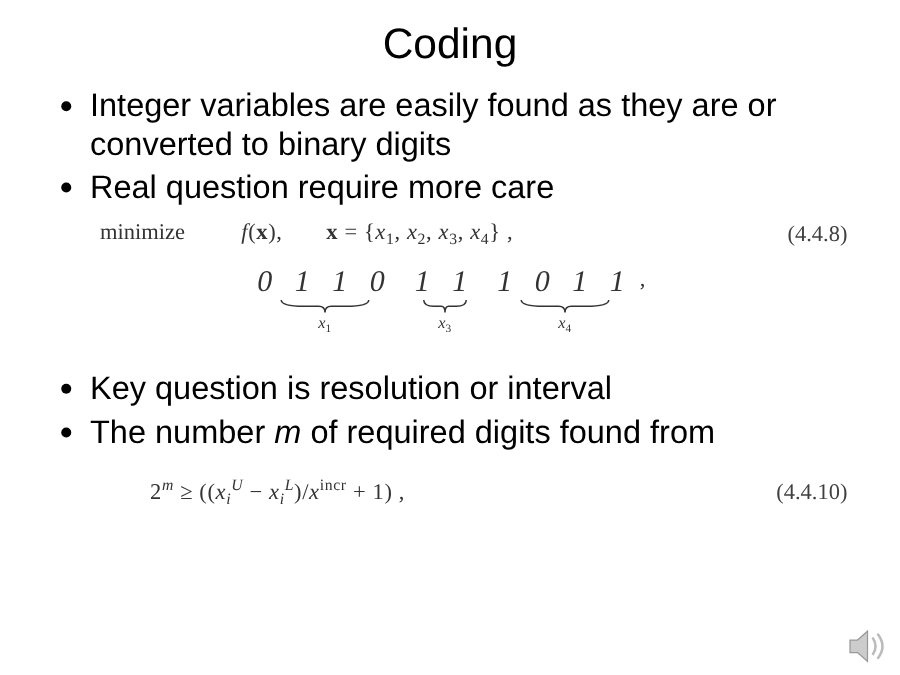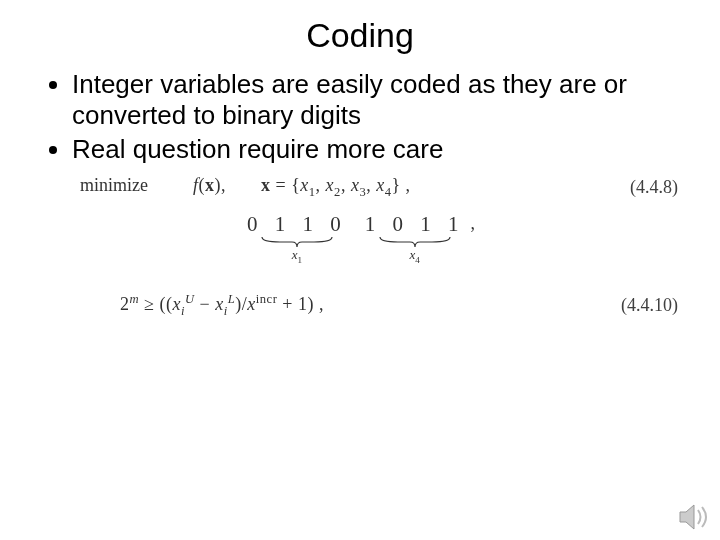--- a/index.html
+++ b/index.html
@@ -56,21 +56,21 @@
     font-family: "Times New Roman", Times, serif;
     color: #333;
   }
   .brace-groups {
     display: flex;
     align-items: flex-start;
     gap: 14px;
     justify-content: center;
   }
   .grp { display: flex; flex-direction: column; align-items: center; }
-  .digits { font-size: 21px; letter-spacing: 6px; line-height: 1; padding: 0 2px; }
+  .digits { font-size: 24px; letter-spacing: 6px; line-height: 1; padding: 0 2px; font-style: italic; }
   .brace {
     display: block;
     margin-top: 1px;
   }
   .sublabel { font-size: 13px; margin-top: -1px; }
   .sub { font-size: 0.7em; vertical-align: sub; }
   .sup { font-size: 0.7em; vertical-align: super; }
   .comma {
     font-size: 18px;
     align-self: flex-start;
@@ -86,21 +86,21 @@
   }
 </style>
 </head>
 <body>
 
 <div class="slide">
 
   <h1 class="title">Coding</h1>
 
   <ul class="bullets">
-    <li>Integer variables are easily coded as they are or converted to binary digits</li>
+    <li>Integer variables are easily found as they are or converted to binary digits</li>
     <li>Real question require more care</li>
   </ul>
 
   <div class="eq-row">
     <span class="eq-left">
       <span class="minimize">minimize</span>
       <span><i>f</i>(<span class="bold">x</span>),</span>
       &nbsp;&nbsp;&nbsp;&nbsp;&nbsp;
       <span><span class="bold">x</span> = {<i>x</i><span class="sub">1</span>, <i>x</i><span class="sub">2</span>, <i>x</i><span class="sub">3</span>, <i>x</i><span class="sub">4</span>} ,</span>
     </span>
@@ -110,30 +110,41 @@
   <div class="brace-area">
     <div class="brace-groups">
       <div class="grp">
         <span class="digits">0 1 1 0</span>
         <svg class="brace" width="74" height="12">
             <path d="M2 1 Q2 6 20 6 L32 6 Q37 6 37 11 Q37 6 42 6 L54 6 Q72 6 72 1" fill="none" stroke="#333" stroke-width="1.2"></path>
           </svg>
         <span class="sublabel"><i>x</i><span class="sub">1</span></span>
       </div>
       <div class="grp">
+        <span class="digits">1 1</span>
+        <svg class="brace" width="38" height="12">
+            <path d="M2 1 Q2 6 10 6 L16 6 Q19 6 19 11 Q19 6 22 6 L28 6 Q36 6 36 1" fill="none" stroke="#333" stroke-width="1.2"></path>
+          </svg>
+        <span class="sublabel"><i>x</i><span class="sub">3</span></span>
+      </div>
+      <div class="grp">
         <span class="digits">1 0 1 1</span>
         <svg class="brace" width="74" height="12">
             <path d="M2 1 Q2 6 20 6 L32 6 Q37 6 37 11 Q37 6 42 6 L54 6 Q72 6 72 1" fill="none" stroke="#333" stroke-width="1.2"></path>
           </svg>
         <span class="sublabel"><i>x</i><span class="sub">4</span></span>
       </div>
       <span class="comma">,</span>
     </div>
   </div>
 
+  <ul class="bullets">
+    <li>Key question is resolution or interval</li>
+    <li>The number <i>m</i> of required digits found from</li>
+  </ul>
 
   <div class="eq-row" style="padding-left:90px;margin-top:20px;">
     <span class="eq-left">
       2<span class="sup"><i>m</i></span> ≥ ((<i>x</i><span class="sub"><i>i</i></span><span class="sup"><i>U</i></span> − <i>x</i><span class="sub"><i>i</i></span><span class="sup"><i>L</i></span>)/<i>x</i><span class="sup">incr</span> + 1) ,
     </span>
     <span class="eq-num">(4.4.10)</span>
   </div>
 
   <svg class="audio-icon" width="36" height="30">
     <polygon points="4,10 10,10 18,3 18,27 10,20 4,20" fill="#ccc" stroke="#999" stroke-width="1"></polygon>

